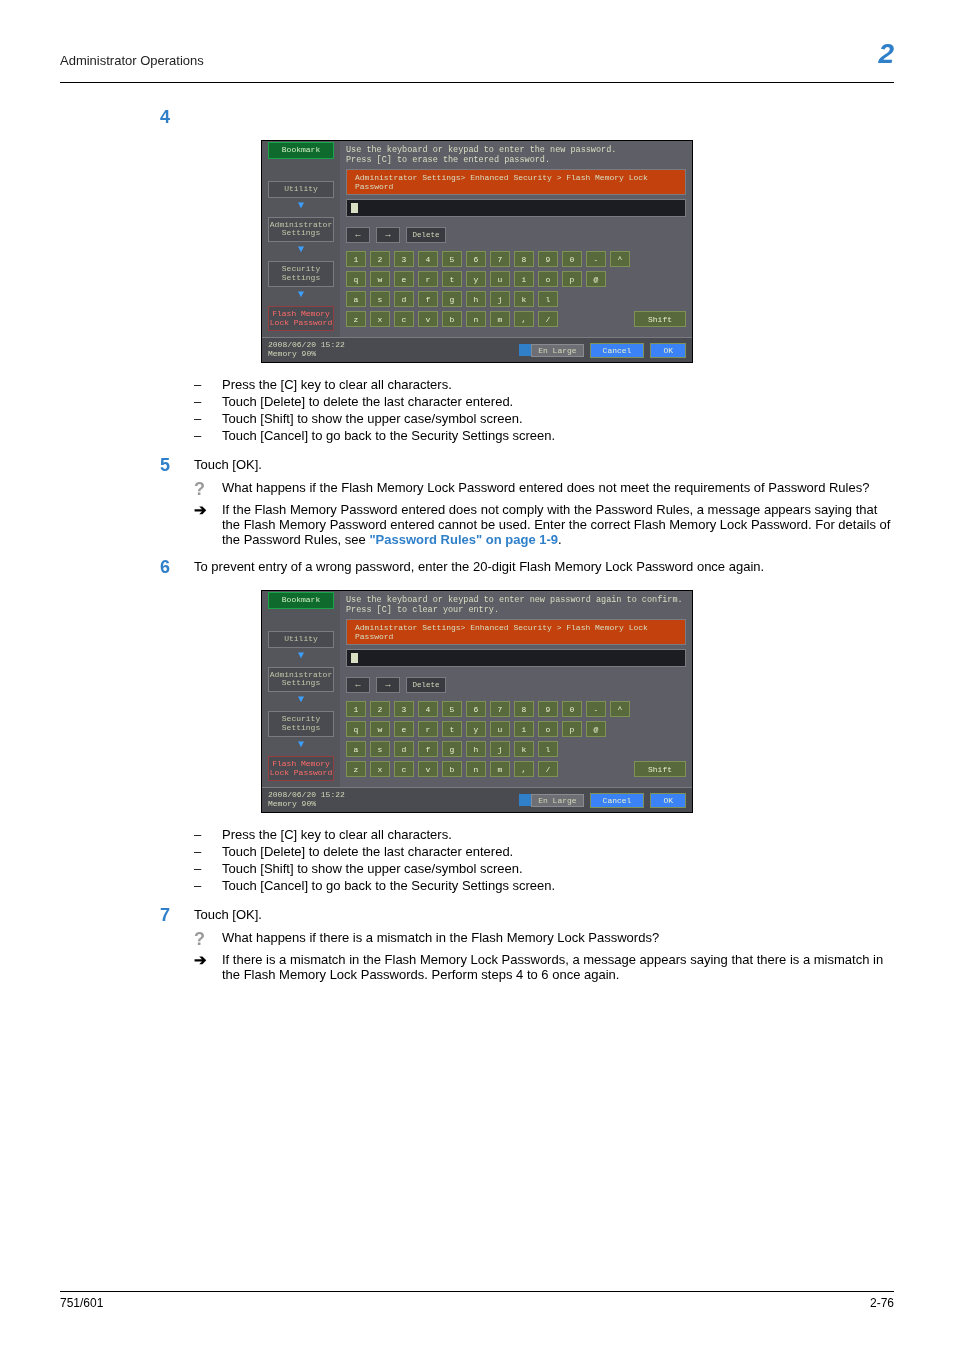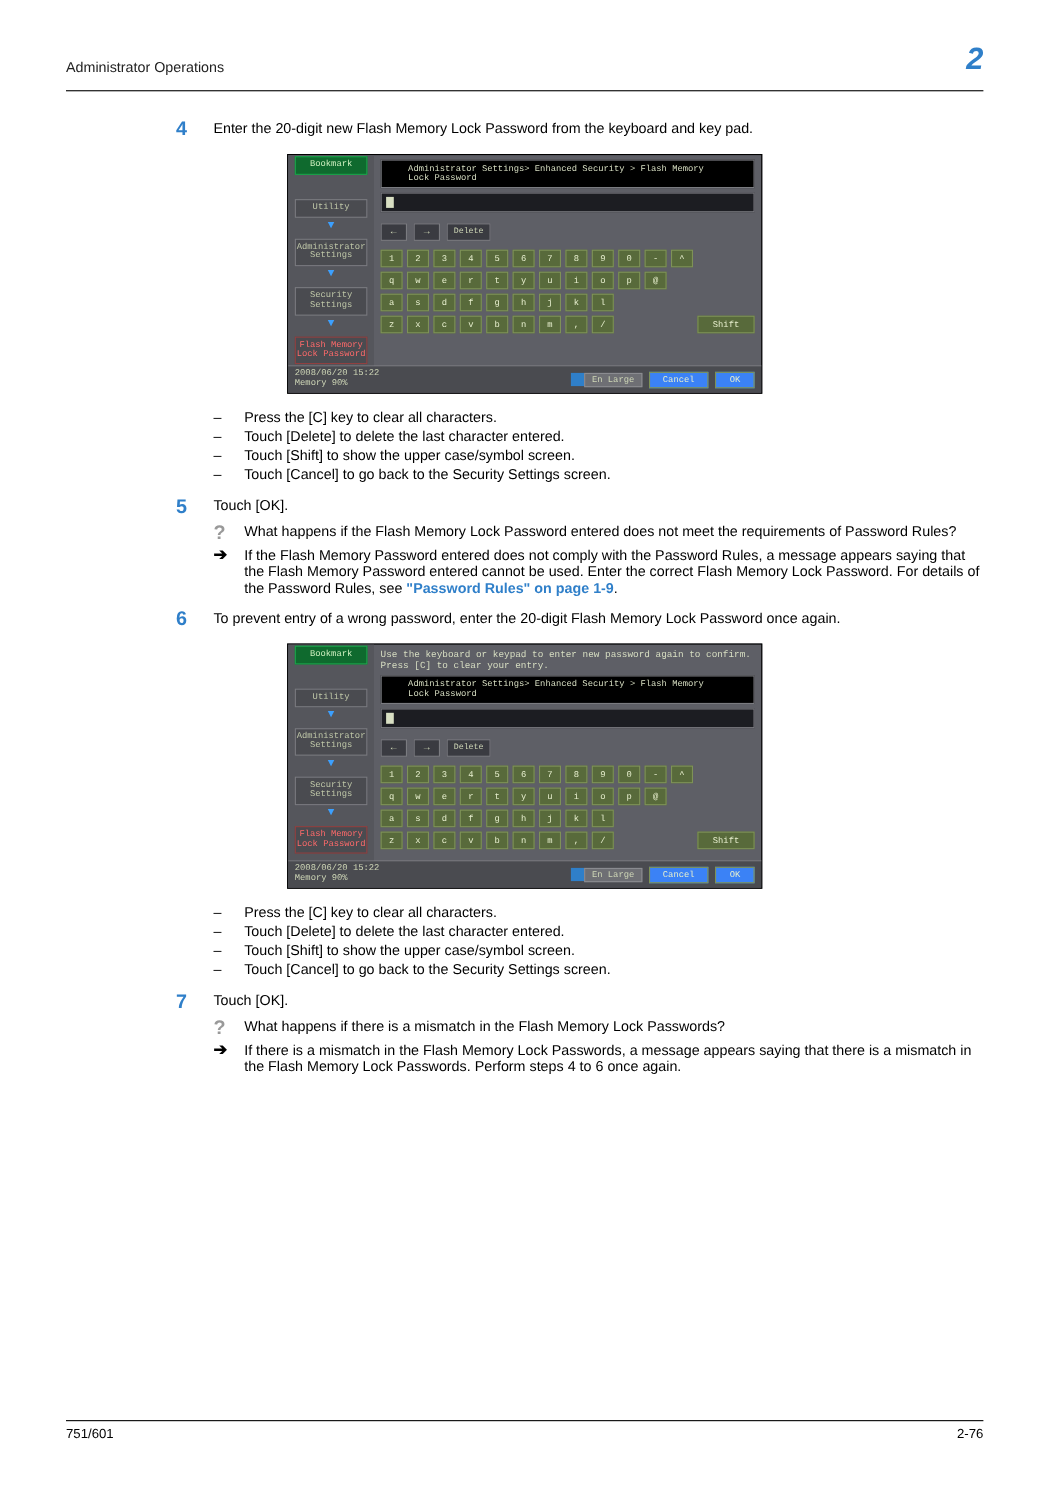--- a/index.html
+++ b/index.html
@@ -158,23 +158,23 @@
     flex-direction: column;
   }
   .scr-hint {
     color: #d8dfc3;
     font-size: 8.5px;
     line-height: 1.2;
     white-space: pre-line;
     margin-bottom: 4px;
   }
   .scr-breadcrumb {
-    background: #000000;
+    background: #c2410c;
     border: 1px solid #7a7b80;
-    padding: 3px 24px;
+    padding: 3px 8px;
     font-size: 8px;
     color: #d8dfc3;
     margin-bottom: 4px;
   }
   .scr-input {
     background: #1c1d22;
     border: 1px solid #7a7b80;
     height: 16px;
     margin-bottom: 10px;
     position: relative;
@@ -257,41 +257,42 @@
 
 <div class="page">
 
   <div class="header-row">
     <span class="header-title">Administrator Operations</span>
     <span class="header-num">2</span>
   </div>
 
   <div class="step-block">
     <div class="step-num">4</div>
-    <div class="step-body">Enter the 20-digit new Flash Memory Lock Password from the keyboard and key pad.</div>
   </div>
 
   <div class="figure-wrap">
     <div class="scr">
         <div class="scr-top">
           <div class="scr-side">
             <div class="side-btn green" style="white-space: pre-line;">Bookmark</div>
             <div class="side-spacer"></div>
             <div class="side-btn " style="white-space: pre-line;">Utility</div>
             <div class="down-caret">▼</div>
             <div class="side-btn " style="white-space: pre-line;">Administrator
 Settings</div>
             <div class="down-caret">▼</div>
             <div class="side-btn " style="white-space: pre-line;">Security
 Settings</div>
             <div class="down-caret">▼</div>
             <div class="side-btn red" style="white-space: pre-line;">Flash Memory
 Lock Password</div>
           </div>
           <div class="scr-main">
+            <div class="scr-hint">Use the keyboard or keypad to enter the new password.
+Press [C] to erase the entered password.</div>
             <div class="scr-breadcrumb">Administrator Settings&gt; Enhanced Security &gt; Flash Memory Lock Password</div>
             <div class="scr-input">
               <div class="scr-cursor"></div>
             </div>
             <div class="kb-toolbar">
               <div class="kb-small">←</div>
               <div class="kb-small">→</div>
               <div class="kb-del" style="white-space: pre-line;">Delete</div>
             </div>
             <div class="kb-row">

